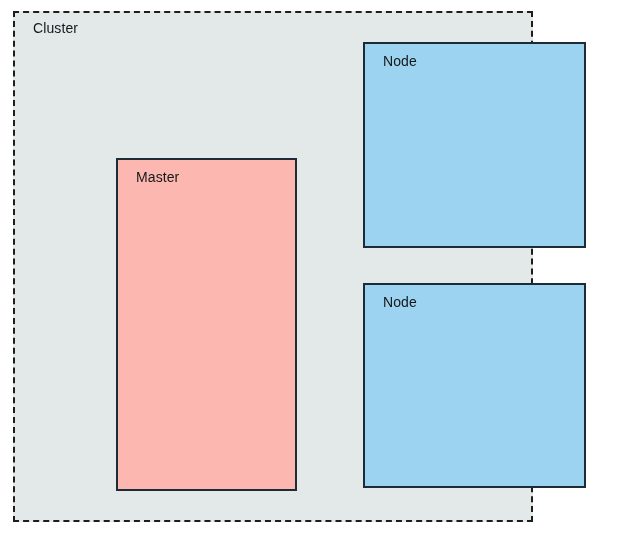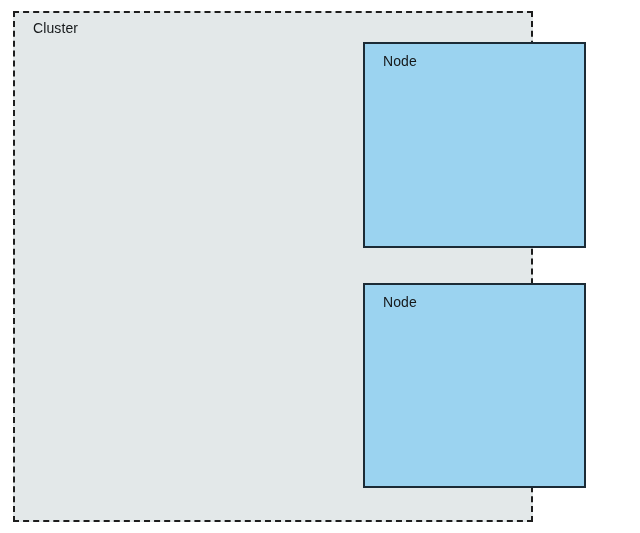--- a/index.html
+++ b/index.html
@@ -89,20 +89,23 @@
 </style>
 </head>
 <body>
 
 <div id="canvas">
 
   <div class="cluster">
 
     <span class="cluster-label">Cluster</span>
 
+    <div class="box box-master">
+      <span class="box-label">Master</span>
+    </div>
 
     <div class="box box-node-1">
       <span class="box-label">Node</span>
     </div>
 
     <div class="box box-node-2">
       <span class="box-label">Node</span>
     </div>
 
   </div>

